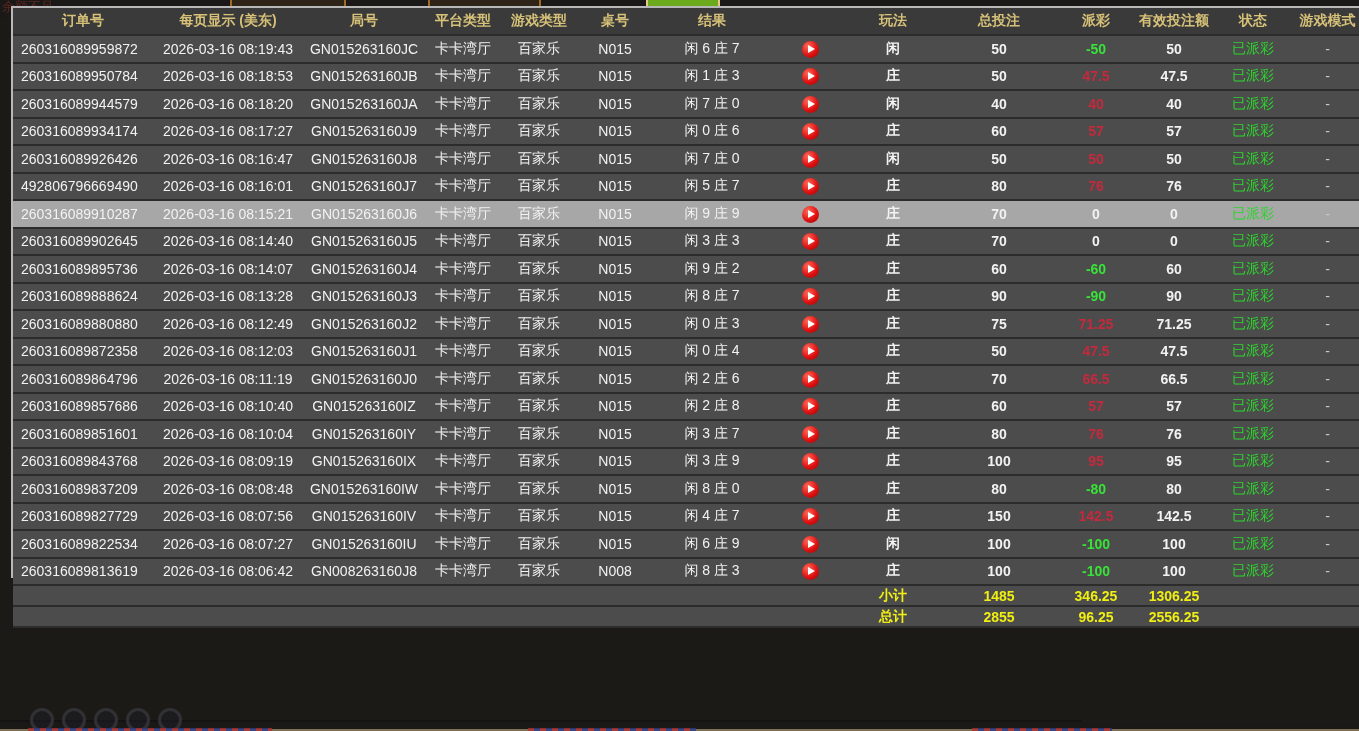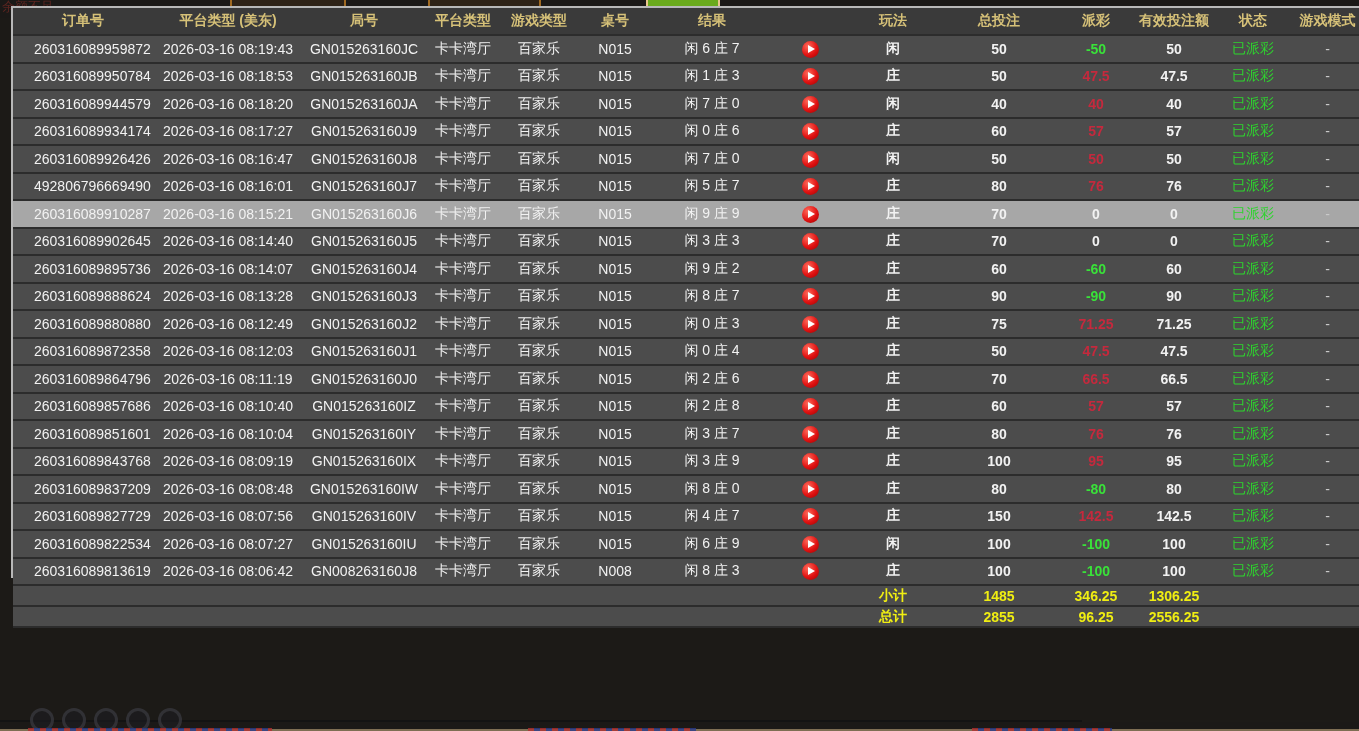--- a/index.html
+++ b/index.html
@@ -38,21 +38,21 @@
   table.grid{width:100%;border-collapse:collapse;table-layout:fixed;}
   .grid th{
     height:27px;background:var(--header-bg);color:var(--header-text);
     font-size:14px;font-weight:700;border-bottom:2px solid var(--sep);
     white-space:nowrap;overflow:hidden;
   }
   .grid td{
     height:27.5px;background:var(--row-bg);text-align:center;font-size:14px;
     border-bottom:2px solid var(--sep);white-space:nowrap;overflow:hidden;color:var(--white);
   }
-  .grid td.c-order{text-align:left;padding-left:21px;}
+  .grid td.c-order{text-align:left;padding-left:8px;}
   .grid td.c-bet,.grid td.c-total,.grid td.c-payout,.grid td.c-valid{font-weight:700;}
   .grid tr.hl td{background:var(--hl);}
   td.pos{color:var(--red);}
   td.neg{color:var(--green);}
   td.zero{color:var(--white);}
   td.c-status{color:var(--status-green);font-weight:400;}
   td.c-mode{color:#c9c9c9;}
   tr.totals td{color:var(--yellow);font-weight:700;height:21px;}
   
   .play-btn{
@@ -117,21 +117,21 @@
         <col style="width:88px">
       <col style="width:124px">
         <col style="width:70px">
         <col style="width:86px">
       <col style="width:72px">
         <col style="width:77px">
     </colgroup>
     <thead>
       <tr>
         <th>订单号</th>
-        <th>平台类型 (美东)</th>
+        <th>每页显示 (美东)</th>
         <th>局号</th>
         <th>平台类型</th>
         <th>游戏类型</th>
         <th>桌号</th>
         <th>结果</th>
         <th></th>
         <th>玩法</th>
         <th>总投注</th>
         <th>派彩</th>
         <th>有效投注额</th>

